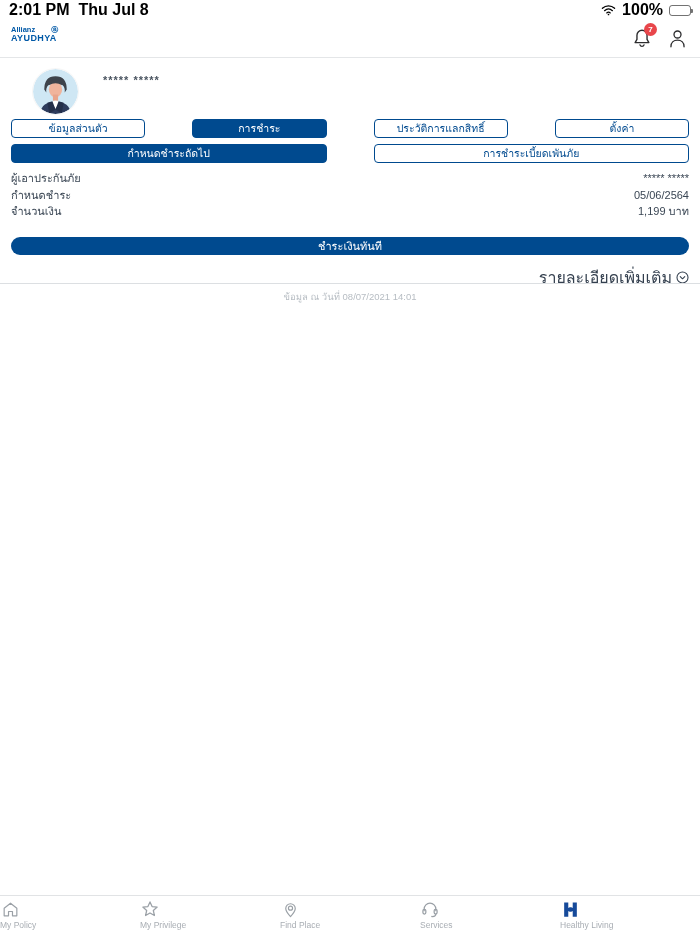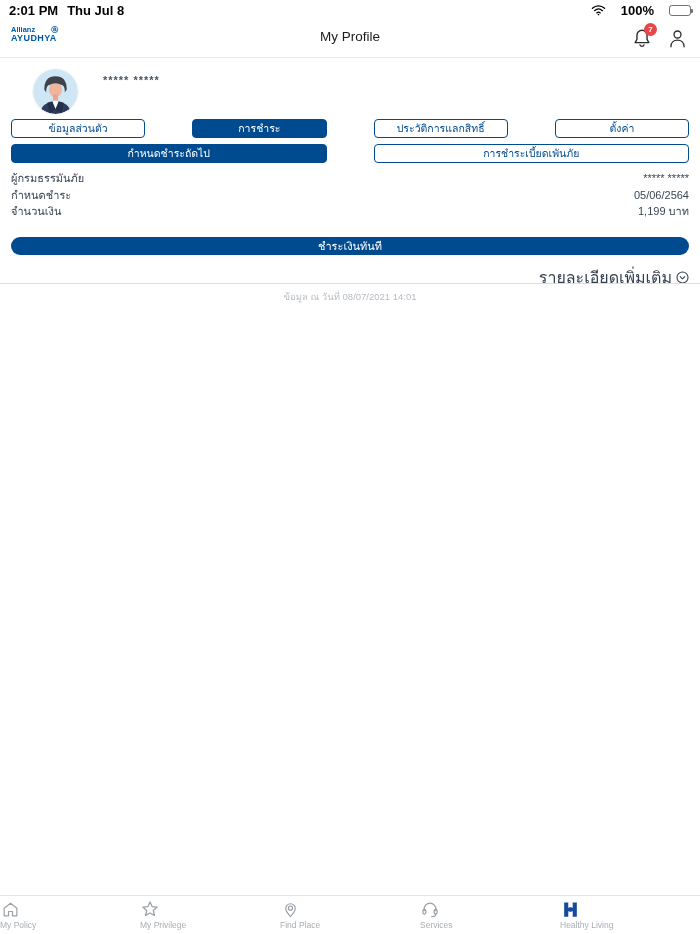--- a/index.html
+++ b/index.html
@@ -1,23 +1,23 @@
 <!DOCTYPE html>
 <html><head>
 <meta charset="utf-8">
 <style>
   * { margin:0; padding:0; box-sizing:border-box; }
   html,body { background:#ffffff; }
   body { font-family:"Liberation Sans","DejaVu Sans",sans-serif; }
   .screen { position:relative; width:700px; height:934px; background:#fff; overflow:hidden; margin:0 auto; }
 
   
-  .status-bar { position:absolute; top:0; left:0; right:0; height:20px; display:flex; justify-content:space-between; align-items:center; padding:0 9px; font-size:13px; font-weight:700; color:#000; }
+  .status-bar { position:absolute; top:0; left:0; right:0; height:20px; display:flex; justify-content:space-between; align-items:center; padding:0 9px; font-size:16px; font-weight:700; color:#000; }
   .status-left { display:flex; gap:9px; align-items:center; }
-  .status-right { display:flex; gap:15px; align-items:center; font-weight:600; }
+  .status-right { display:flex; gap:6px; align-items:center; font-weight:600; }
   .battery { position:relative; width:22px; height:11px; border:1px solid rgba(0,0,0,.55); border-radius:3px; padding:1px; }
   .battery .level { width:100%; height:100%; background:#000; border-radius:1.5px; }
   .battery:after { content:""; position:absolute; right:-3px; top:3px; width:2px; height:4px; background:rgba(0,0,0,.55); border-radius:0 1px 1px 0; }
 
   
   .header { position:absolute; top:20px; left:0; right:0; height:38px; border-bottom:1px solid #e4e6e8; background:#fff; }
   .brand { position:absolute; left:11px; top:6px; color:#0059a7; line-height:1.05; }
   .brand-top { font-size:7.5px; font-weight:700; display:flex; align-items:center; gap:16px; }
   .brand-sym { font-size:7px; }
   .brand-bottom { font-size:9px; font-weight:800; letter-spacing:.4px; }
@@ -83,21 +83,20 @@
   </div>
 
   <div class="header">
     <div class="brand">
       <div class="brand-top">
         <span>Allianz</span>
         <span class="brand-sym">ⓐ</span>
       </div>
       <div class="brand-bottom">AYUDHYA</div>
     </div>
-    <div class="page-title">My Profile</div>
     <div class="header-icons">
       <div class="bell-wrap">
         <span>
           <svg width="22" height="24" viewBox="0 0 24 26" fill="none" stroke="#2c2c2e" stroke-width="1.5" stroke-linejoin="round" stroke-linecap="round">
             <path d="M12 4.5 a5.5 5.5 0 0 0 -5.5 5.5 v4.5 l-2 3.5 h15 l-2 -3.5 v-4.5 a5.5 5.5 0 0 0 -5.5 -5.5 z"></path>
             <path d="M9.8 20.5 a2.3 2.3 0 0 0 4.4 0"></path>
           </svg>
         </span>
         <span class="badge">7</span>
       </div>
@@ -143,21 +142,21 @@
     <div class="seg">ตั้งค่า</div>
   </div>
 
   <div class="seg-row subtabs">
     <div class="seg active">กำหนดชำระถัดไป</div>
     <div class="seg">การชำระเบี้ยดเพันภัย</div>
   </div>
 
   <div class="fields">
     <div class="field-row">
-      <span class="field-label">ผู้กรมธรรมันภัย</span>
+      <span class="field-label">ผู้เอาประกันภัย</span>
       <span class="field-value">***** *****</span>
     </div>
     <div class="field-row">
       <span class="field-label">กำหนดชำระ</span>
       <span class="field-value">05/06/2564</span>
     </div>
     <div class="field-row">
       <span class="field-label">จำนวนเงิน</span>
       <span class="field-value">1,199 บาท</span>
     </div>

